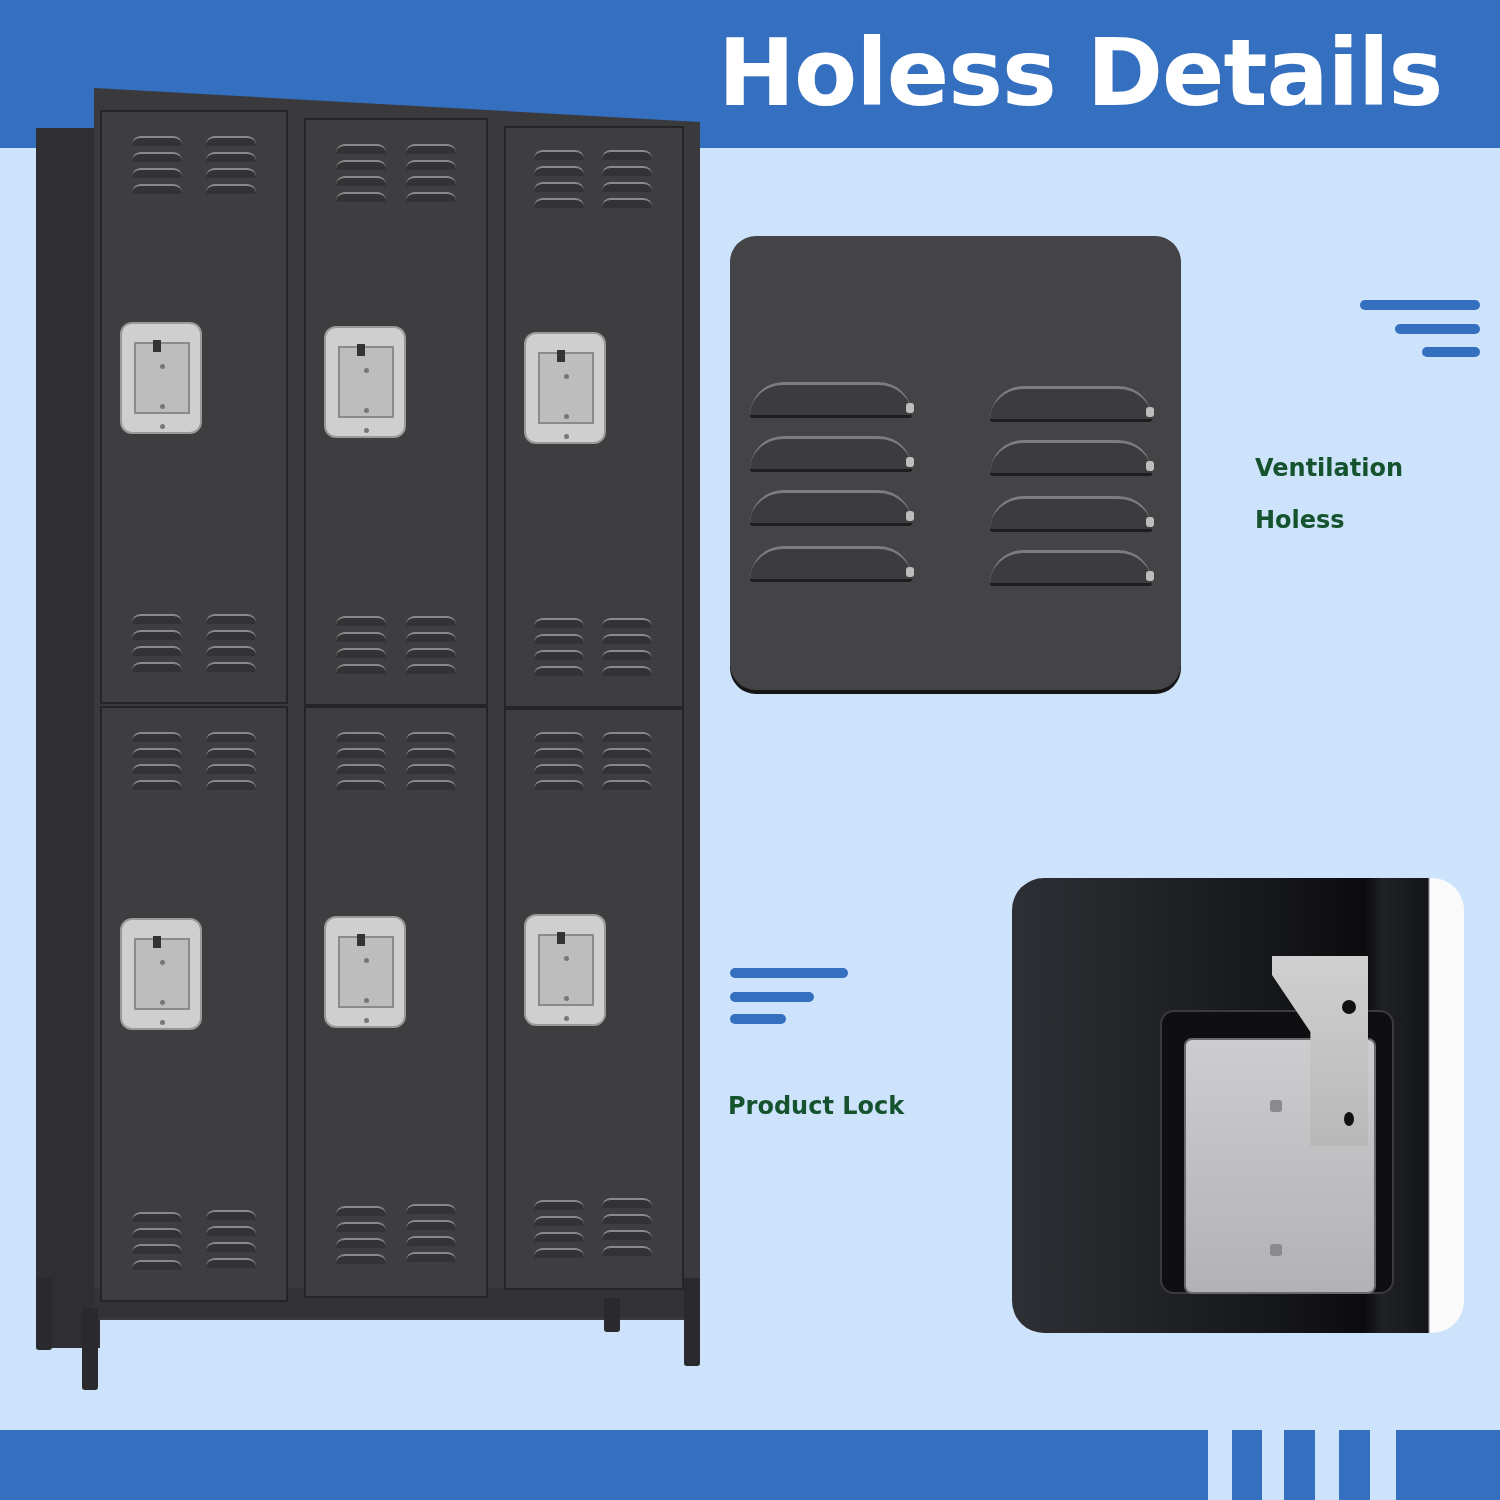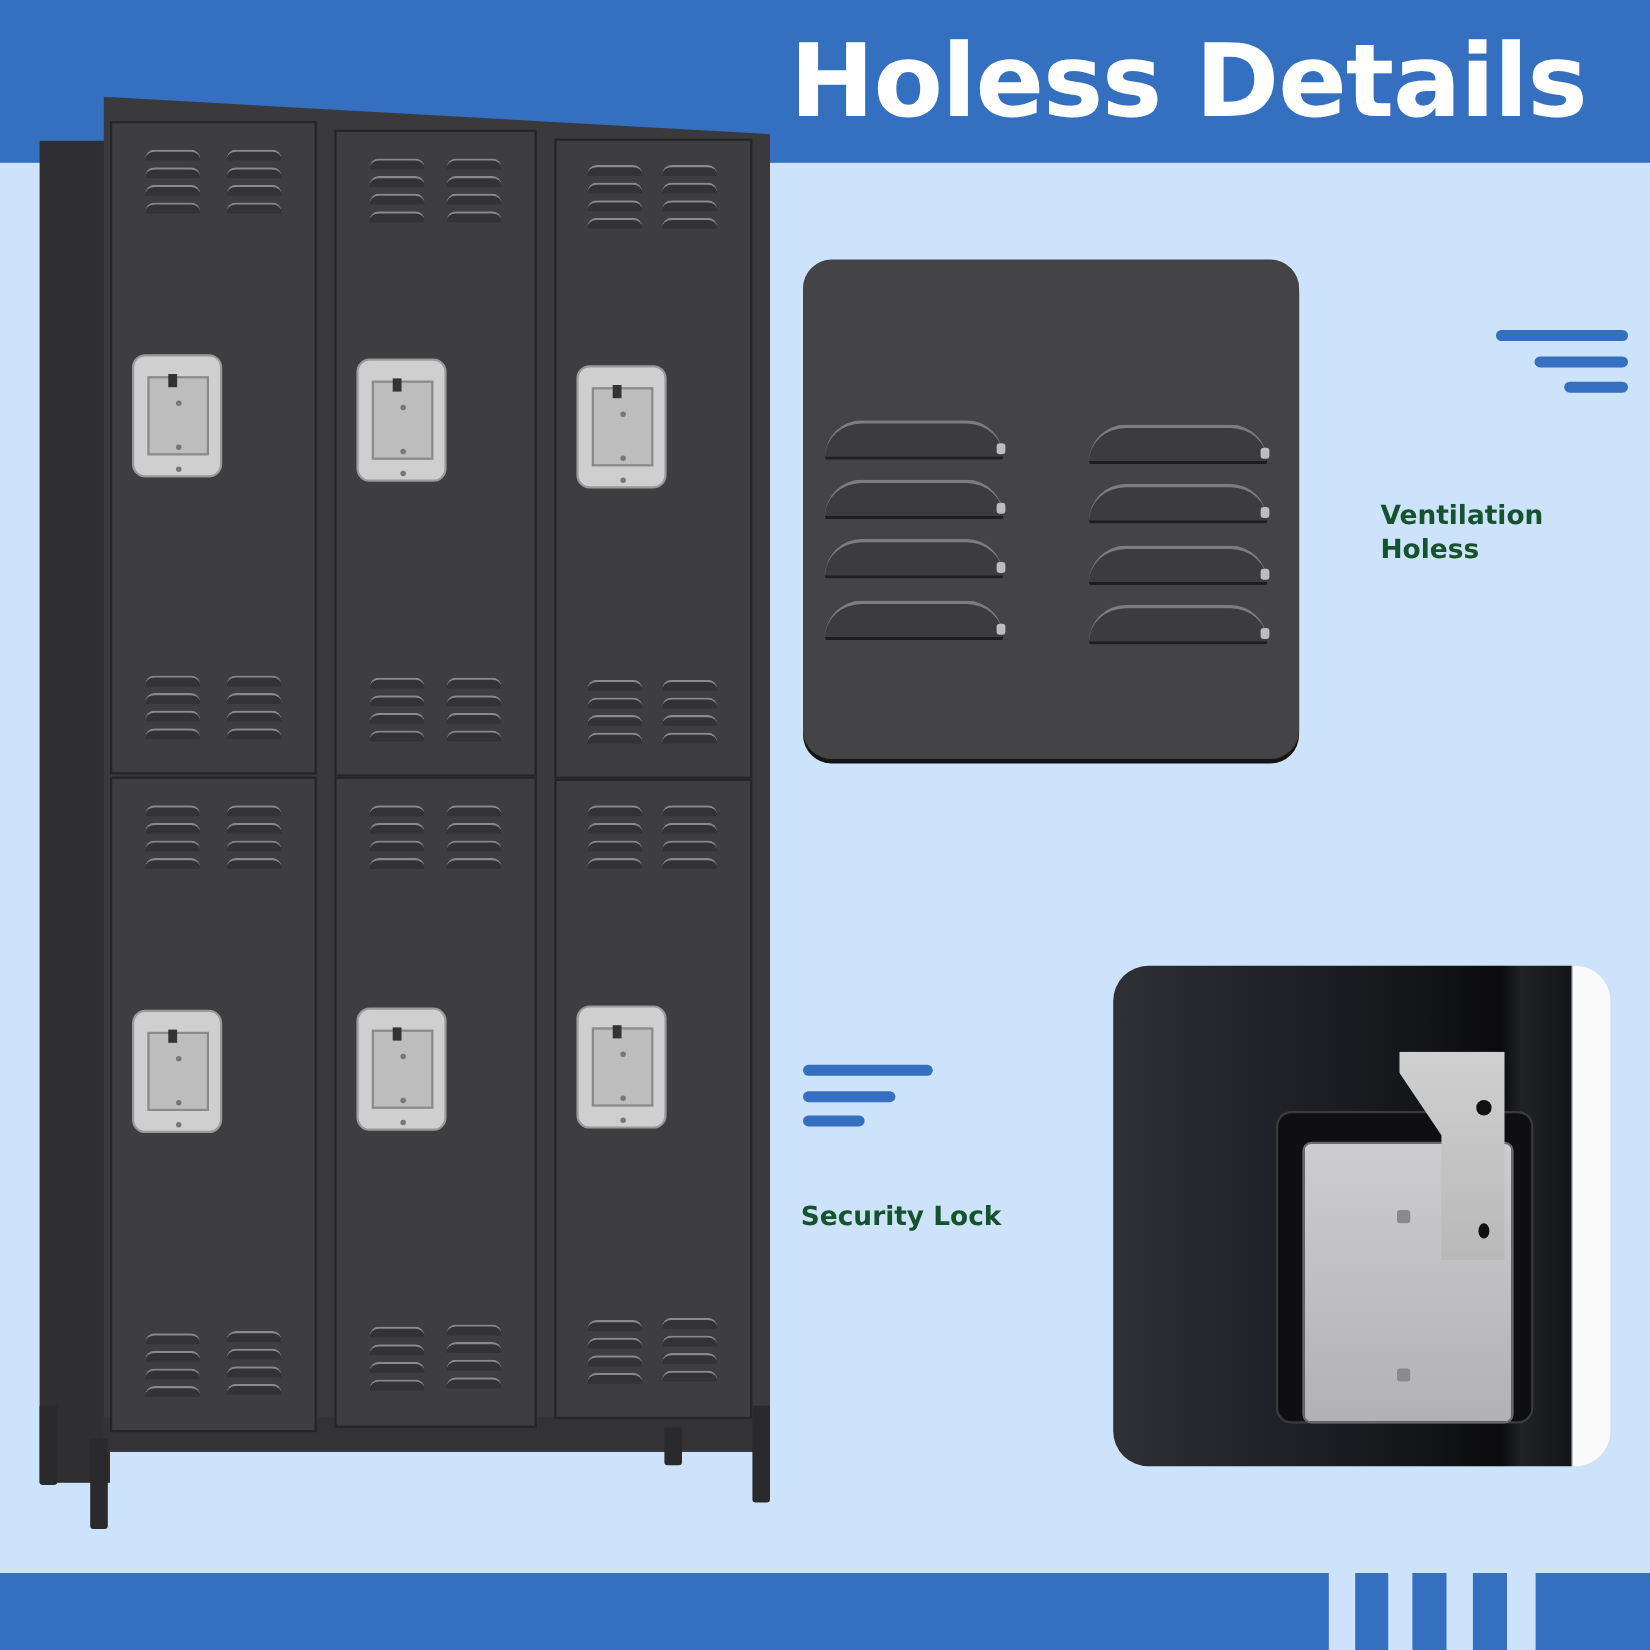--- a/index.html
+++ b/index.html
@@ -268,29 +268,29 @@
   <div class="big-slot" style="left:260px;top:314px;"></div>
 </div>
 
 <div class="bars" style="left:1360px;top:300px;width:120px;height:60px;">
   <div class="bar" style="left:0;top:0;width:120px;"></div>
   <div class="bar" style="left:35px;top:24px;width:85px;"></div>
   <div class="bar" style="left:62px;top:47px;width:58px;"></div>
 </div>
 
 <div class="feature-label" style="left:1255px;top:442px;">Ventilation</div>
-<div class="feature-label" style="left:1255px;top:473px;">Holess</div>
+<div class="feature-label" style="left:1255px;top:494px;">Holess</div>
 
 <div class="bars" style="left:730px;top:968px;width:120px;height:60px;">
   <div class="bar" style="left:0;top:0;width:118px;"></div>
   <div class="bar" style="left:0;top:24px;width:84px;"></div>
   <div class="bar" style="left:0;top:46px;width:56px;"></div>
 </div>
 
-<div class="feature-label" style="left:728px;top:1080px;">Security Lock</div>
+<div class="feature-label" style="left:728px;top:1080px;">Product Lock</div>
 
 <div class="lock-panel">
   <div class="lock-back"></div>
   <div class="lock-plate">
     <div class="nut" style="left:84px;top:60px;"></div>
     <div class="nut" style="left:84px;top:204px;"></div>
   </div>
   <div class="lock-hasp"></div>
   <div class="hole" style="left:330px;top:122px;width:14px;height:14px;"></div>
   <div class="hole" style="left:332px;top:234px;width:10px;height:14px;"></div>

